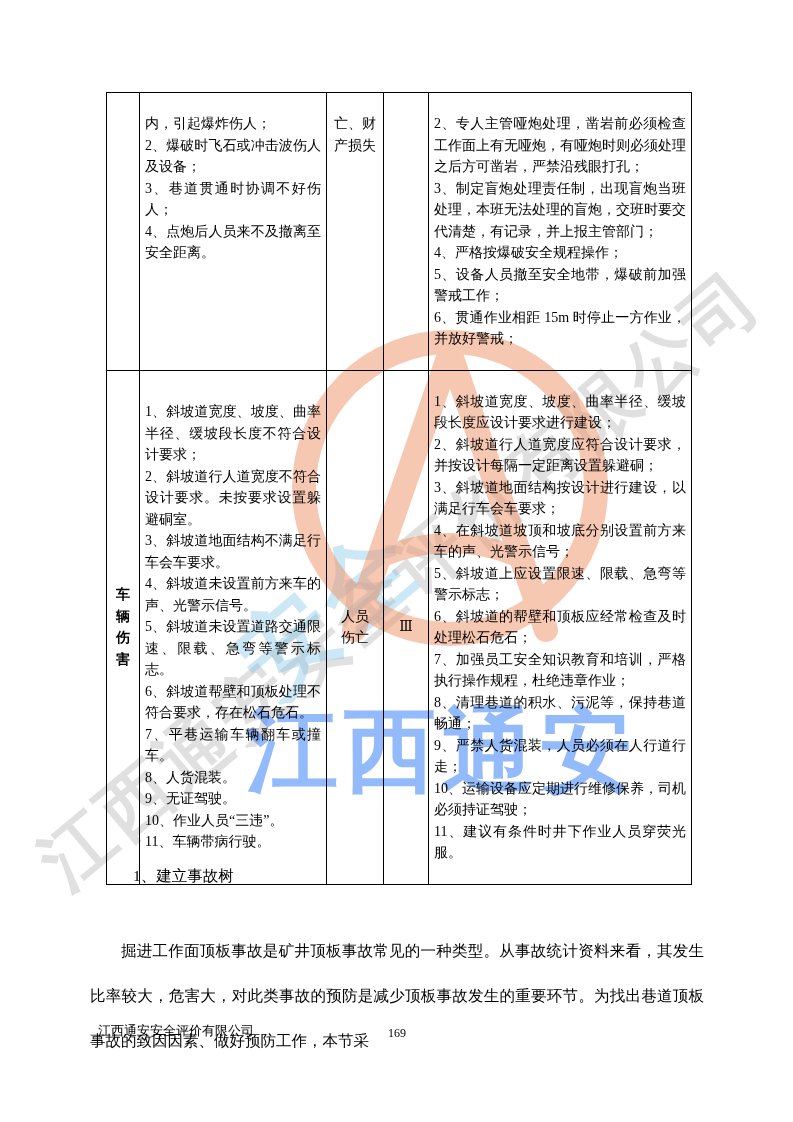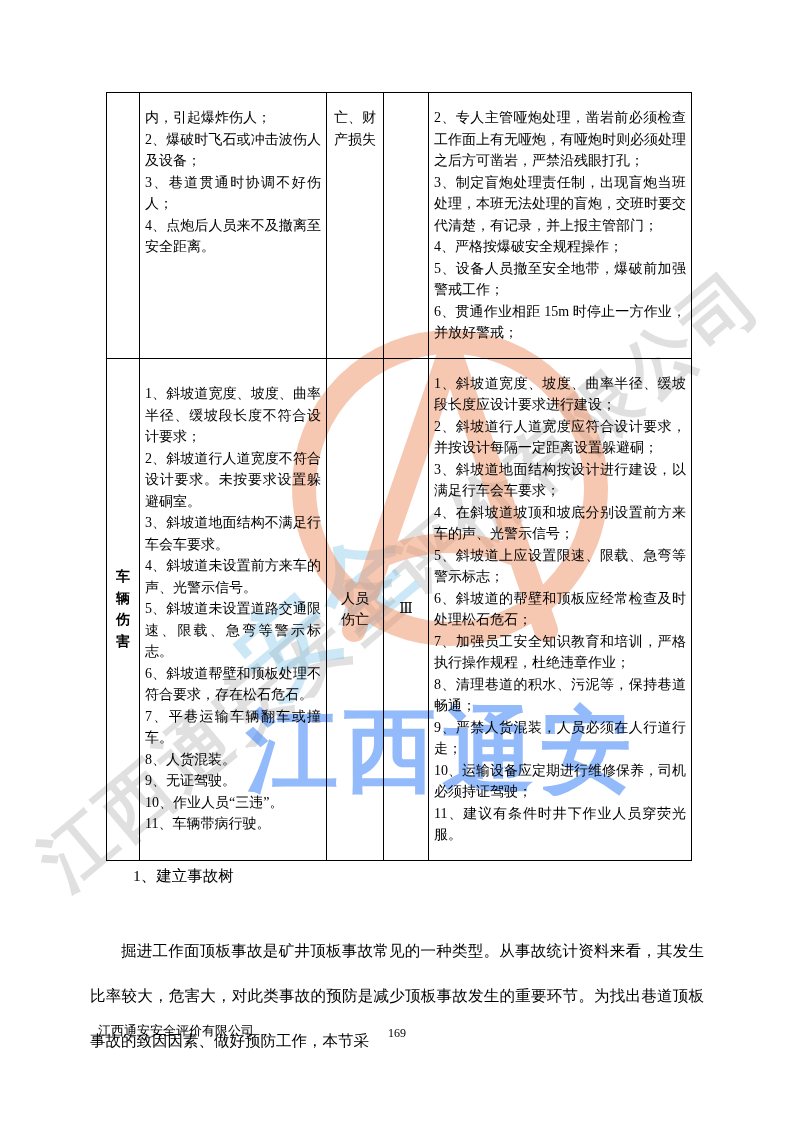--- a/index.html
+++ b/index.html
@@ -46,21 +46,21 @@
   .pageheader .ht{white-space:nowrap;}
   
   table.hz{
     position:absolute;left:106px;top:92px;
     border-collapse:collapse;table-layout:fixed;width:586px;
     background:transparent;
   }
   table.hz td{
     border:1px solid #000;
     font-size:14px;line-height:21.5px;
-    padding:14px 5px;
+    padding:20px 5px;
     white-space:pre-line;
     overflow:hidden;
   }
   td.c-haz{width:33px;text-align:center;vertical-align:middle;font-weight:bold;padding:2px 1px;margin-left:40px;}
   td.c-cause{width:187px;text-align:justify;padding:2px 7px;}
   td.c-cons{width:57px;text-align:center;padding:2px 3px;}
   td.c-risk{width:45px;text-align:center;vertical-align:middle;font-size:15px;}
   td.c-meas{text-align:justify;}
   tr.r1{height:225px;}
   tr.r1 td{vertical-align:top;}

